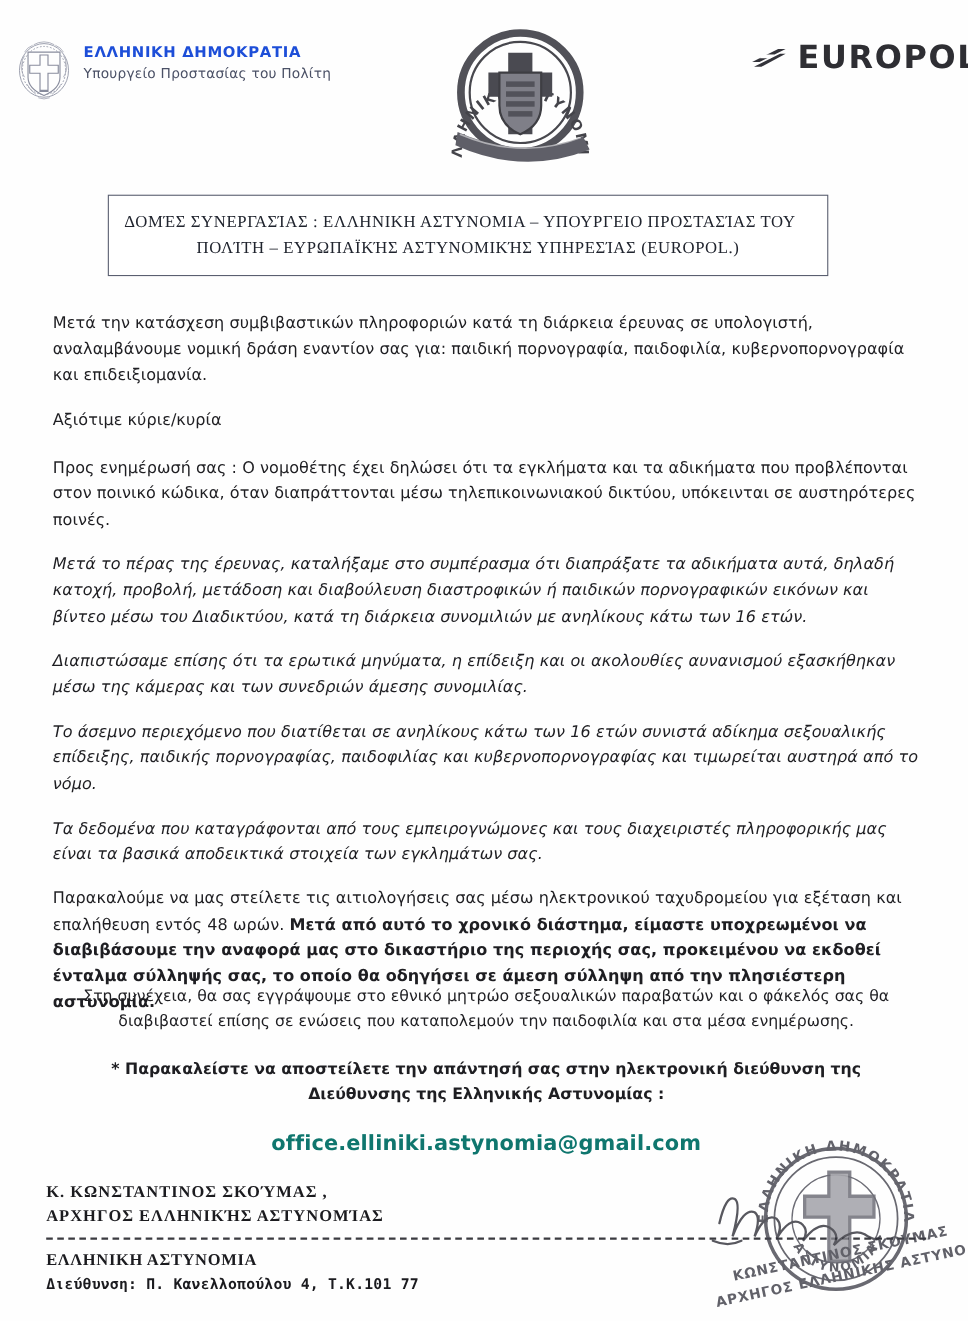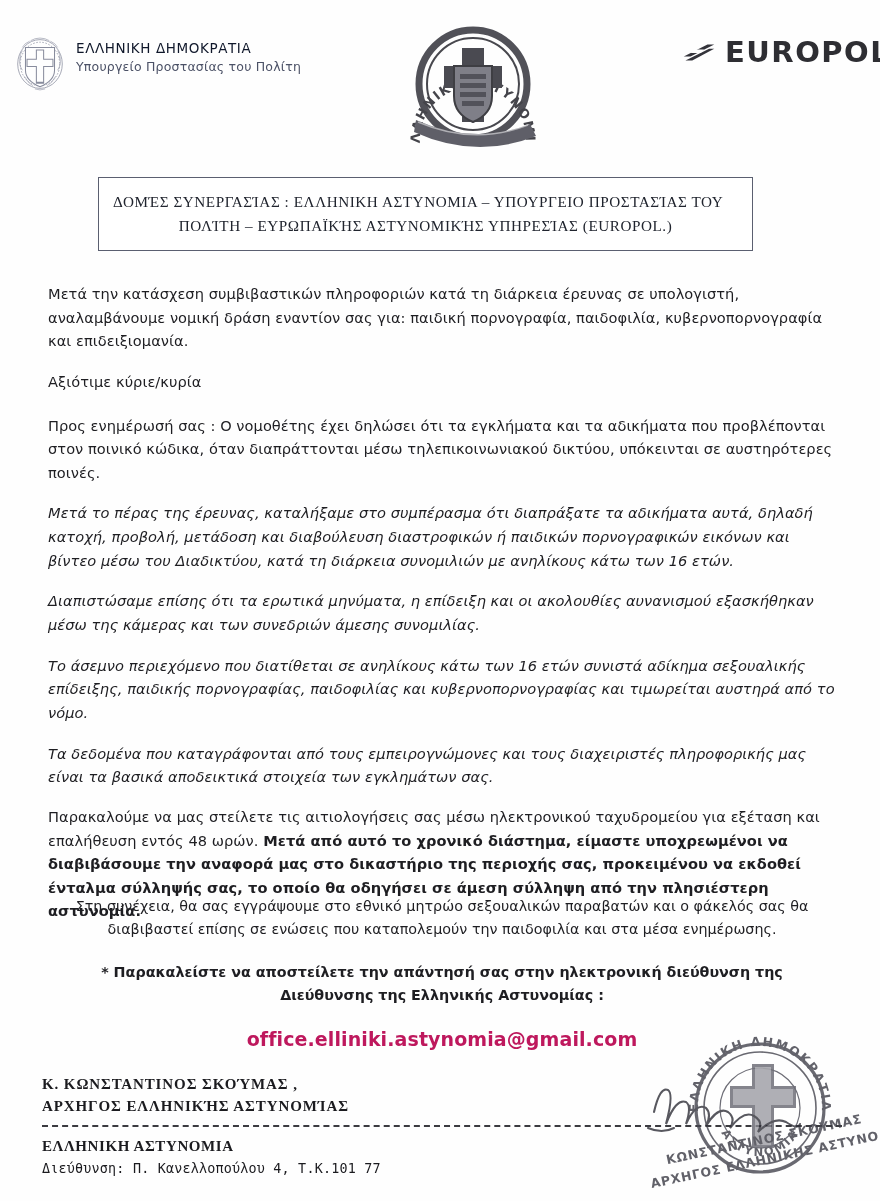--- a/index.html
+++ b/index.html
@@ -44,23 +44,23 @@
     width: 52px;
     height: 56px;
     flex: 0 0 52px;
     opacity: .72;
   }
   .hr-text {
     padding-top: 4px;
   }
   .hr-title {
     font-size: 13.5px;
-    font-weight: 400;
+    font-weight: 700;
     letter-spacing: .6px;
-    color: #0f172a;
+    color: #1d4ed8;
     line-height: 1.25;
     white-space: nowrap;
   }
   .hr-sub {
     font-size: 12.5px;
     font-weight: 400;
     color: #4b5166;
     letter-spacing: .2px;
     line-height: 1.35;
     margin-top: 2px;
@@ -165,21 +165,21 @@
     padding: 0 10px;
   }
   .center-para.bold {
     font-weight: 700;
     margin-bottom: 20px;
   }
   .email-line {
     margin: 8px 0 0 0;
     font-size: 19px;
     font-weight: 700;
-    color: #be185d;
+    color: #0f766e;
     letter-spacing: .1px;
   }
 
   
   .sig-block {
     position: absolute;
     left: 42px;
     top: 1074px;
     width: 560px;
   }
@@ -202,21 +202,21 @@
     font-family: "Liberation Serif", "DejaVu Serif", serif;
     font-size: 15px;
     font-weight: 700;
     color: #1b1b1f;
     letter-spacing: .6px;
     line-height: 1.5;
   }
   .sig-address {
     font-family: "DejaVu Sans Mono", "Liberation Mono", monospace;
     font-size: 13.4px;
-    font-weight: 400;
+    font-weight: 700;
     color: #1b1b1f;
     letter-spacing: .2px;
     line-height: 1.5;
     margin-top: 2px;
   }
 
   
   .stamp {
     position: absolute;
     left: 628px;

